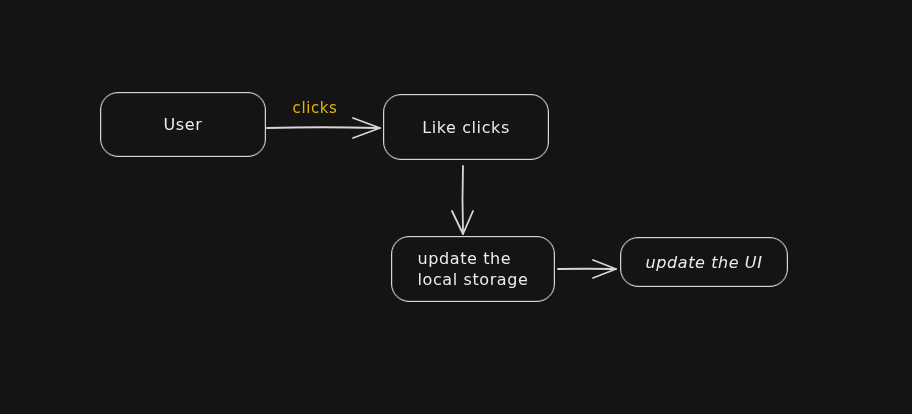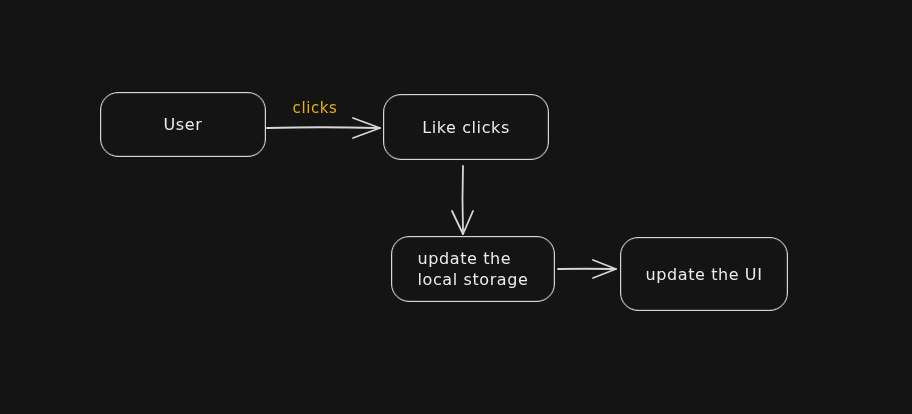--- a/index.html
+++ b/index.html
@@ -46,21 +46,21 @@
   .edge-label {
     position: absolute;
     color: #eab308;
     font-size: 15px;
     letter-spacing: 0.6px;
     text-align: center;
   }
   #node-user                 { left: 100px; top:  92px; width: 166px; height: 65px; }
   #node-like-button          { left: 383px; top:  94px; width: 166px; height: 66px; }
   #node-update-local-storage { left: 391px; top: 236px; width: 164px; height: 66px; }
-  #node-update-ui            { left: 620px; top: 237px; width: 168px; height: 74px; }
+  #node-update-ui            { left: 620px; top: 237px; width: 168px; height: 50px; font-style: italic; }
   #edge-label-clicks         { left: 283px; top:  99px; width:  64px; }
 </style>
 </head>
 <body>
 
 <div class="canvas">
 
   <svg class="arrow-layer" viewBox="0 0 912 414" xmlns="http://www.w3.org/2000/svg">
 
     <g>

